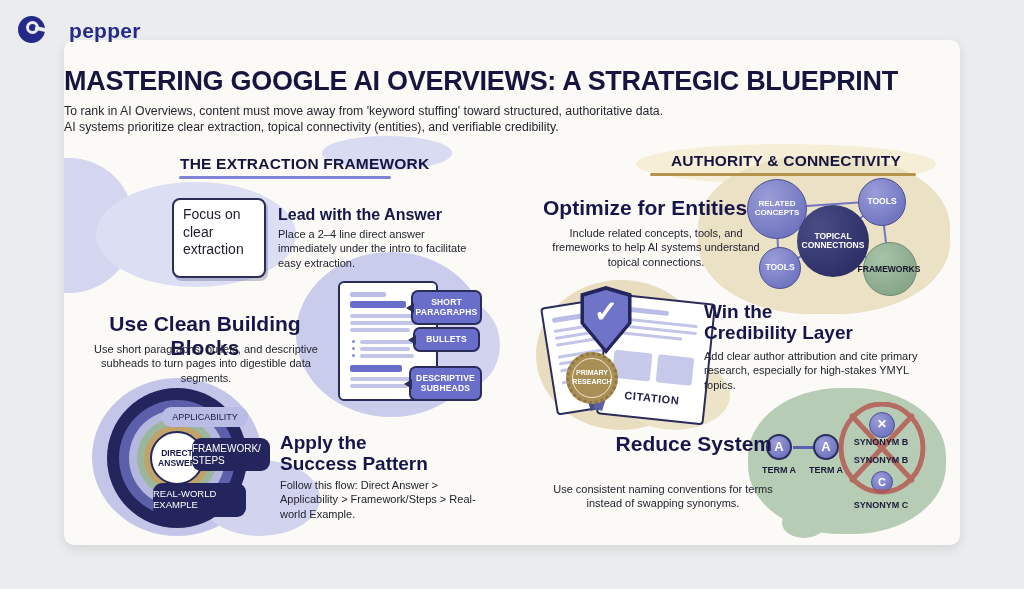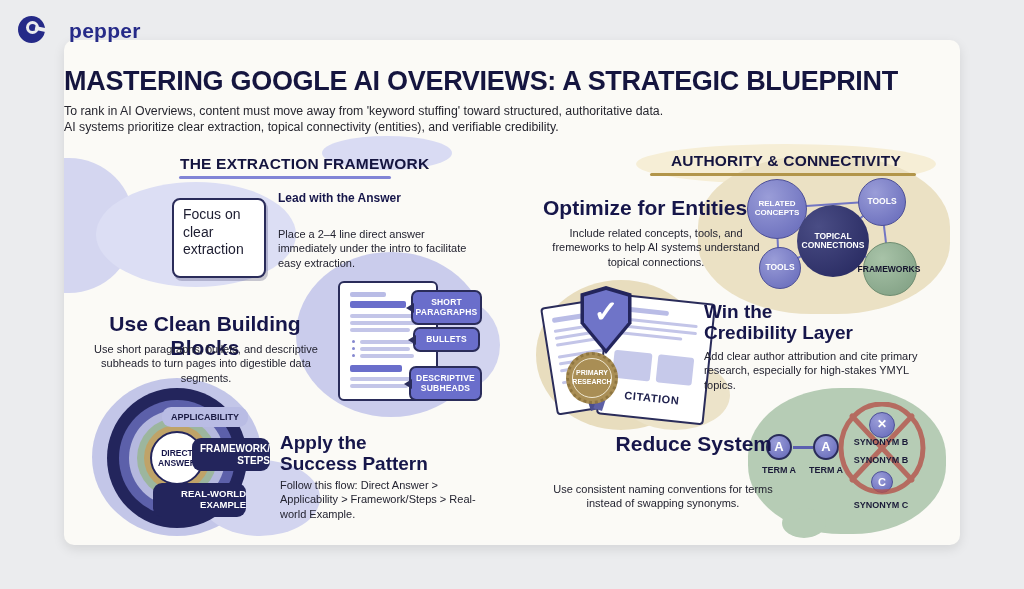--- a/index.html
+++ b/index.html
@@ -17,21 +17,21 @@
   .bodytxt{font-size:11px;color:#232330;line-height:1.3}
   .node{position:absolute;border-radius:50%;display:flex;align-items:center;justify-content:center;
         text-align:center;color:#fff;font-weight:800;z-index:3;line-height:1.1}
   .purplenode{background:radial-gradient(circle at 35% 30%,#9a9dd8,#6367b8);border:1px solid #4c4f96}
   .tag{position:absolute;background:#6a6ecb;border:2px solid #2a2c5a;border-radius:7px;color:#fff;
        font-weight:800;font-size:8.5px;display:flex;align-items:center;justify-content:center;
        text-align:center;line-height:1.15;letter-spacing:.2px;z-index:4}
   .tag:before{content:"";position:absolute;left:-7px;top:50%;margin-top:-5px;border-top:5px solid transparent;
        border-bottom:5px solid transparent;border-right:8px solid #2a2c5a}
   .bubble{position:absolute;border-radius:9px;display:flex;align-items:center;justify-content:center;
-       text-align:right;font-weight:700;z-index:4;line-height:1.15}
+       text-align:left;font-weight:400;z-index:4;line-height:1.15}
   .dark{background:#23255c;color:#fff}
   .lav{background:#b9bce4;color:#1a1a42}
   .ring{position:absolute;border-radius:50%}
   .doc-line{position:absolute;border-radius:2px;background:#c3c5e8}
   .lbl{position:absolute;font-weight:800;color:#1a1a38;text-align:center;z-index:5}
 </style>
 </head>
 <body>
 
 <div class="abs" style="left:18px;top:16px;display:flex;align-items:flex-end;gap:24px;z-index:6">
@@ -64,21 +64,21 @@
 <div class="abs sub z4" style="left:64px;top:104px;width:896px">To rank in AI Overviews, content must move away from 'keyword stuffing' toward structured, authoritative data.</div>
 <div class="abs sub z4" style="left:64px;top:120px;width:896px">AI systems prioritize clear extraction, topical connectivity (entities), and verifiable credibility.</div>
 
 <div class="abs colhead z4" style="left:180px;top:155px">THE EXTRACTION FRAMEWORK</div>
 <div class="abs z4" style="left:179px;top:176px;width:212px;height:3px;background:#8184d6;border-radius:2px"></div>
 
 <div class="abs z3" style="left:172px;top:198px;width:90px;height:76px;background:#fff;border:2px solid #2a2c5a;border-radius:8px;
             box-shadow:2px 3px 0 rgba(42,44,90,.25);display:flex;align-items:flex-start">
   <div style="font-size:14px;color:#1c1c30;line-height:1.25;padding:6px 9px">Focus on clear extraction</div>
 </div>
-<div class="abs h z4" style="left:278px;top:192px;font-size:12px">Lead with the Answer</div>
+<div class="abs h z4" style="left:278px;top:206px;font-size:16px">Lead with the Answer</div>
 <div class="abs bodytxt z4" style="left:278px;top:227px;width:205px">Place a 2–4 line direct answer immediately under the intro to facilitate easy extraction.</div>
 
 <div class="abs h z4" style="left:80px;top:312px;width:250px;text-align:center;font-size:21px">Use Clean Building Blocks</div>
 <div class="abs bodytxt z4" style="left:84px;top:342px;width:244px;text-align:center">Use short paragraphs, bullets, and descriptive subheads to turn pages into digestible data segments.</div>
 
 <div class="abs z3" style="left:338px;top:281px;width:96px;height:116px;background:#fff;border:2.5px solid #2a2c5a;border-radius:6px">
   <div class="doc-line" style="left:10px;top:9px;width:36px;height:5px;background:#b9bce6"></div>
   <div class="doc-line" style="left:10px;top:18px;width:56px;height:7px;background:#6a6ecb"></div>
   <div class="doc-line" style="left:10px;top:31px;width:72px;height:3.5px"></div>
   <div class="doc-line" style="left:10px;top:38px;width:72px;height:3.5px"></div>

